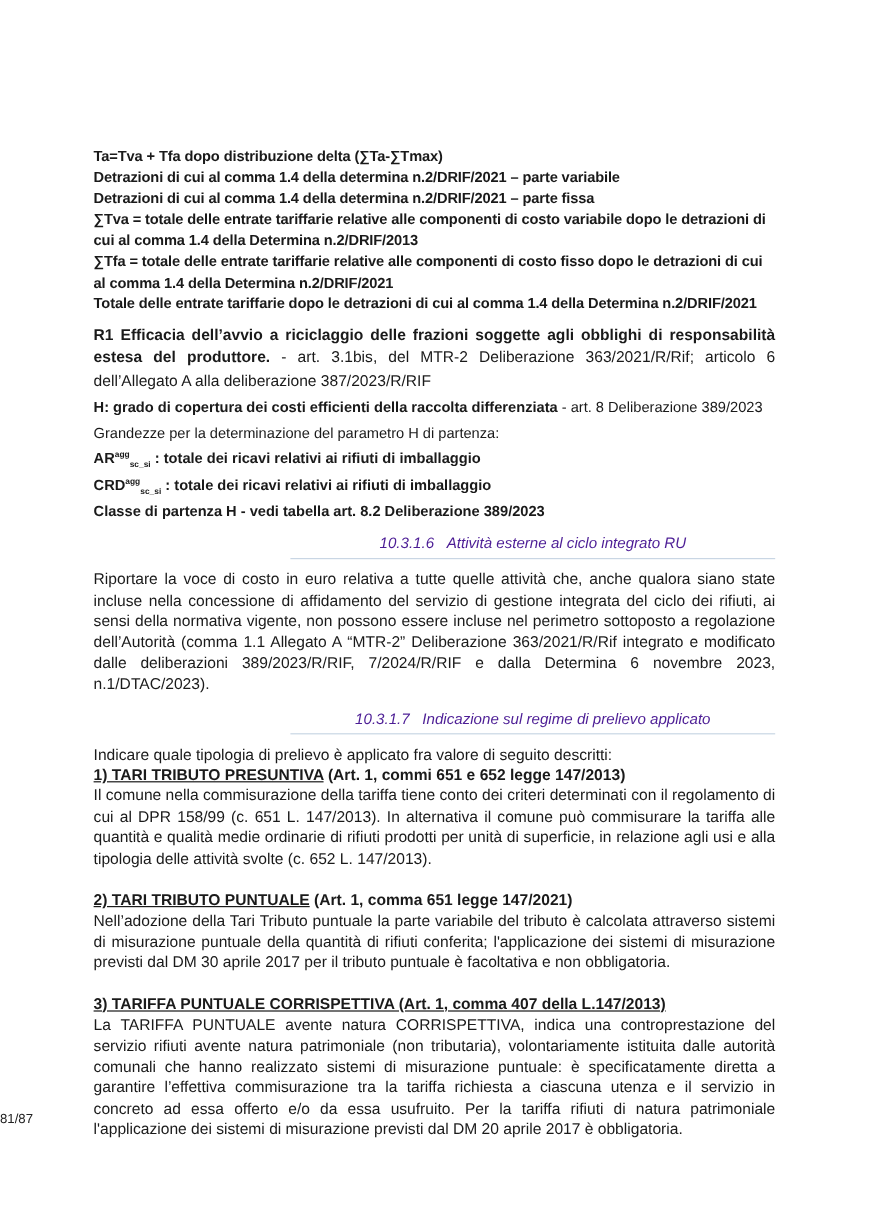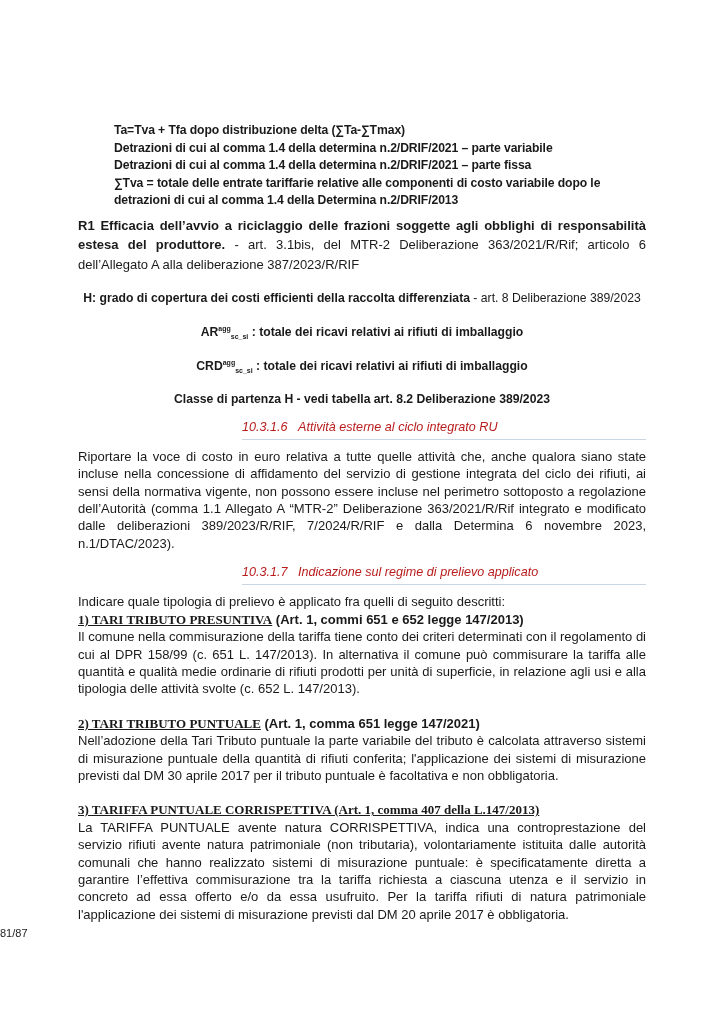--- a/index.html
+++ b/index.html
@@ -3,79 +3,83 @@
 <meta charset="utf-8">
 <style>
   html, body { margin: 0; padding: 0; background: #ffffff; }
   body {
     width: 724px; height: 1024px; position: relative; overflow: hidden;
     font-family: "Liberation Sans", sans-serif; color: #1a1a1a;
   }
   .page { position: absolute; left: 78px; top: 122px; width: 568px; }
   .b { font-weight: bold; }
   .line { font-size: 12.2px; line-height: 17.6px; margin: 0; }
-  .boldblock .line { font-weight: bold; letter-spacing: -0.1px; margin-left: 36px; }
+  .boldblock .line { font-weight: bold; letter-spacing: -0.1px; }
   .para { font-size: 13px; line-height: 17.4px; margin: 0; text-align: justify; }
   .gap6 { margin-top: 6px; }
-  .gap4 { margin-top: 16px; text-align: center; }
+  .gap4 { margin-top: 4px; }
   .heading {
     margin: 10px 0 8px 164px;
     padding-bottom: 4px;
     border-bottom: 1px solid #c9d6e4;
-    color: #b91c1c;
+    color: #4c1d95;
     font-style: italic;
     font-size: 12.6px;
     line-height: 16px;
+    text-align: center;
   }
   .heading span { display: inline-block; }
-  u { text-decoration: underline; font-family: Liberation Serif, serif; }
+  u { text-decoration: underline; }
   sup, sub { font-size: 7px; line-height: 0; font-weight: bold; }
   .pagenum {
     position: absolute; top: 927px; left: 0; width: 692px;
     font-size: 11px; color: #222;
   }
   .spacer { height: 17px; }
 </style>
 </head>
 <body>
 
 <div class="page">
 
   <div class="boldblock">
     <p class="line">Ta=Tva + Tfa dopo distribuzione delta (∑Ta-∑Tmax)</p>
     <p class="line">Detrazioni di cui al comma 1.4 della determina n.2/DRIF/2021 – parte variabile</p>
     <p class="line">Detrazioni di cui al comma 1.4 della determina n.2/DRIF/2021 – parte fissa</p>
     <p class="line">∑Tva  = totale delle entrate tariffarie relative alle componenti di costo variabile dopo le detrazioni di cui al comma 1.4 della Determina n.2/DRIF/2013</p>
+    <p class="line">∑Tfa  = totale delle entrate tariffarie relative alle componenti di costo fisso dopo le detrazioni di cui al comma 1.4 della Determina n.2/DRIF/2021</p>
+    <p class="line">Totale delle entrate tariffarie dopo le detrazioni di cui al comma 1.4 della Determina n.2/DRIF/2021</p>
   </div>
 
   <p class="para gap6" style="line-height:19.5px;"><span class="b">R1 Efficacia dell’avvio a riciclaggio delle frazioni soggette agli obblighi di responsabilità estesa del produttore.</span><span> - art. 3.1bis, del MTR-2 Deliberazione 363/2021/R/Rif; articolo 6 dell’Allegato A alla deliberazione 387/2023/R/RIF</span></p>
 
   <p class="line gap4"><span class="b">H: grado di copertura dei costi efficienti della raccolta differenziata</span><span> - art. 8 Deliberazione 389/2023</span></p>
 
+  <p class="line gap4">Grandezze per la determinazione del parametro H di partenza:</p>
 
   <p class="line gap4 b"><span>AR</span><sup>agg</sup><sub>sc_si</sub><span> : totale dei ricavi relativi ai rifiuti di imballaggio</span></p>
 
   <p class="line gap4 b"><span>CRD</span><sup>agg</sup><sub>sc_si</sub><span> : totale dei ricavi relativi ai rifiuti di imballaggio</span></p>
 
 
   <p class="line gap4 b">Classe di partenza H  - vedi tabella art. 8.2 Deliberazione 389/2023</p>
 
   <div class="heading">
     <span>10.3.1.6</span>&nbsp;&nbsp;
     <span>Attività esterne al ciclo integrato RU</span>
   </div>
 
   <p class="para">Riportare la voce di costo in euro relativa a tutte quelle attività che, anche qualora siano state incluse nella concessione di affidamento del servizio di gestione integrata del ciclo dei rifiuti, ai sensi della normativa vigente, non possono essere incluse nel perimetro sottoposto a regolazione dell’Autorità (comma 1.1 Allegato A “MTR-2” Deliberazione 363/2021/R/Rif integrato e modificato dalle deliberazioni 389/2023/R/RIF, 7/2024/R/RIF e dalla Determina 6 novembre 2023, n.1/DTAC/2023).</p>
 
   <div class="heading" style="margin-top:12px;">
     <span>10.3.1.7</span>&nbsp;&nbsp;
     <span>Indicazione sul regime di prelievo applicato</span>
   </div>
 
-  <p class="para">Indicare quale tipologia di prelievo è applicato fra quelli di seguito descritti:</p>
+  <p class="para">Indicare quale tipologia di prelievo è applicato fra valore di seguito descritti:</p>
 
   <p class="para b"><u>1)  TARI TRIBUTO PRESUNTIVA</u><span> (Art. 1, commi 651 e 652 legge 147/2013)</span></p>
   <p class="para">Il comune nella commisurazione della tariffa tiene conto dei criteri determinati con il regolamento di cui al DPR 158/99 (c. 651 L. 147/2013).  In alternativa il comune può commisurare la tariffa alle quantità e qualità medie ordinarie di rifiuti prodotti per unità di superficie, in relazione agli usi e alla tipologia delle attività svolte (c. 652 L. 147/2013).</p>
 
   <div class="spacer"></div>
 
   <p class="para b"><u>2) TARI TRIBUTO PUNTUALE</u><span> (Art. 1, comma 651 legge 147/2021)</span></p>
   <p class="para">Nell’adozione della Tari Tributo puntuale la parte variabile del tributo è calcolata attraverso sistemi di misurazione puntuale della quantità di rifiuti conferita; l'applicazione dei sistemi di misurazione previsti dal DM 30 aprile 2017 per il tributo puntuale è facoltativa e non obbligatoria.</p>
 
   <div class="spacer"></div>

